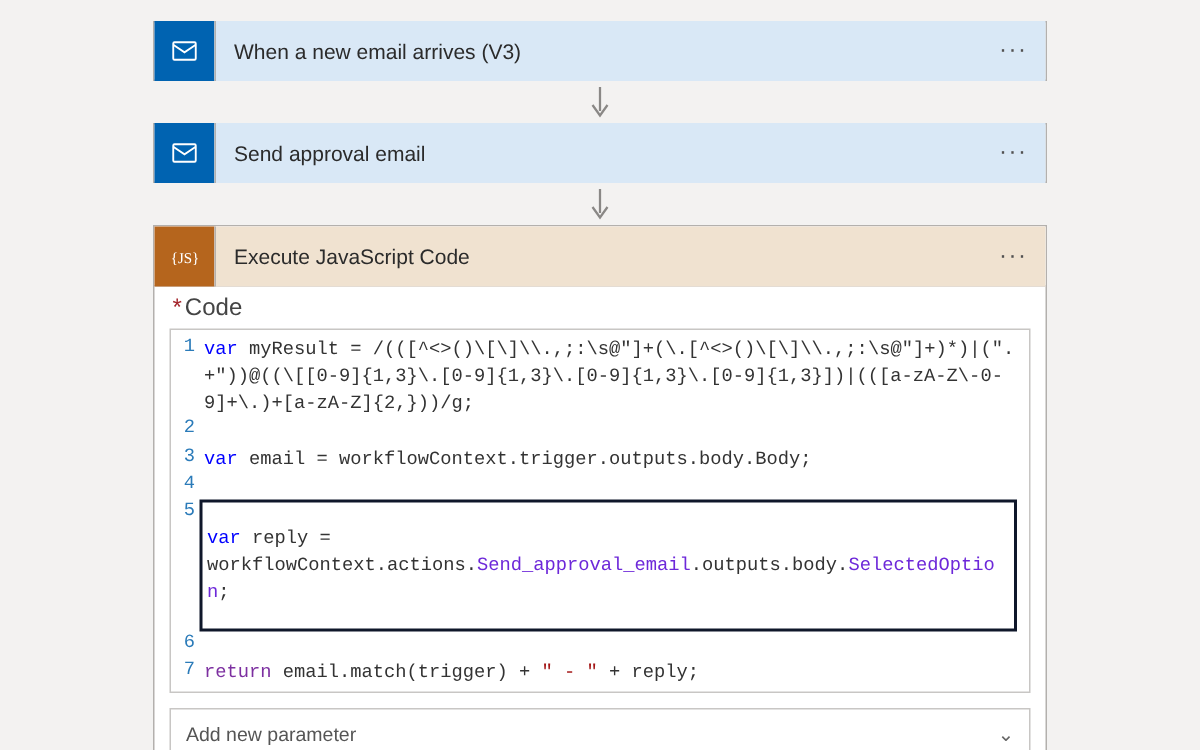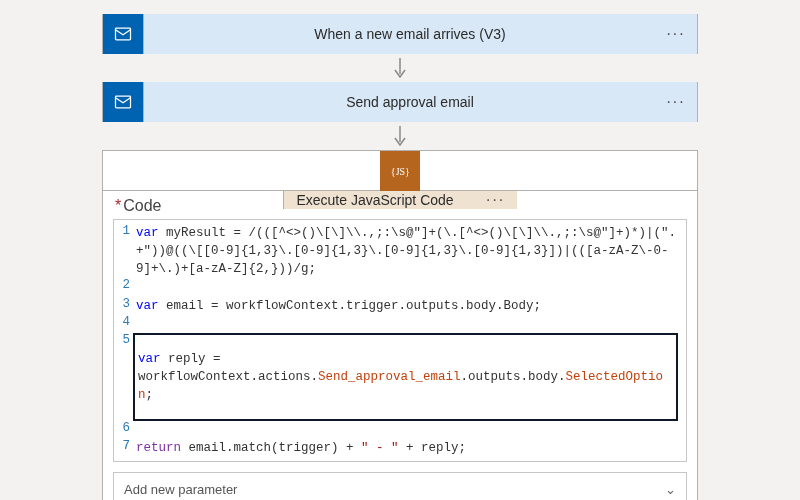--- a/index.html
+++ b/index.html
@@ -33,28 +33,28 @@
     color: #fff;
   }
   .step-body {
     flex: 1 1 auto;
     height: 40px;
     display: flex;
     align-items: center;
     padding: 0 10px 0 12px;
     border-left: 1px solid #b3b0ad;
   }
-  .step-title { flex: 1 1 auto; font-size: 14px; color: #2b2b2b; text-align: center; }
+  .step-title { flex: 1 1 auto; font-size: 14px; color: #2b2b2b; }
   .more { color: #525151; letter-spacing: 1px; font-size: 16px; padding: 0 2px; cursor: pointer; }
   .card {
     width: 596px;
     border: 1px solid #b3b0ad;
     background: #fff;
   }
-  .card .step { border: none; border-bottom: 1px solid #b3b0ad; width: 100%; flex-direction: column; }
+  .card .step { border: none; border-bottom: 1px solid #b3b0ad; width: 100%; }
   .card-inner { padding: 6px 10px 10px 10px; }
   .code-label { font-size: 16px; color: #444; margin: 0 0 4px 2px; }
   .code-label .req { color: #a4262c; margin-right: 2px; }
   .editor {
     border: 1px solid #c8c6c4;
     background: #fff;
     font-family: Consolas, "Courier New", monospace;
     font-size: 12.5px;
     color: #333;
     padding: 4px 0;
@@ -64,21 +64,21 @@
     width: 22px; flex: 0 0 22px;
     text-align: right;
     color: #2b7bb9;
     padding-right: 6px;
     user-select: none;
   }
   .code { flex: 1 1 auto; padding-right: 8px; word-break: break-all; line-height: 1.45; }
   .kw-var { color: #0000ff; }
   .kw-ret { color: #7c2fa0; }
   .str { color: #a31515; }
-  .id-em { color: #c2410c; }
+  .id-em { color: #6d28d9; }
   .hl .code > span.hlwrap {
     display: inline-block;
     border: 2px solid #0f172a;
     padding: 15px 3px;
     margin-left: -3px;
   }
   .param-row {
     margin-top: 10px;
     border: 1px solid #c8c6c4;
     height: 34px;

